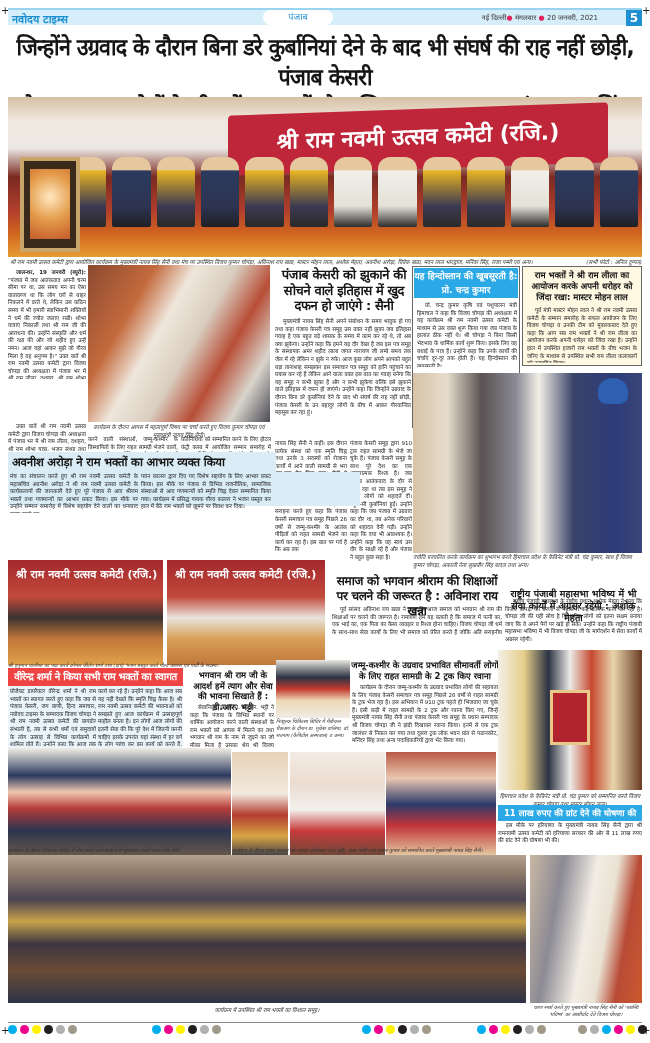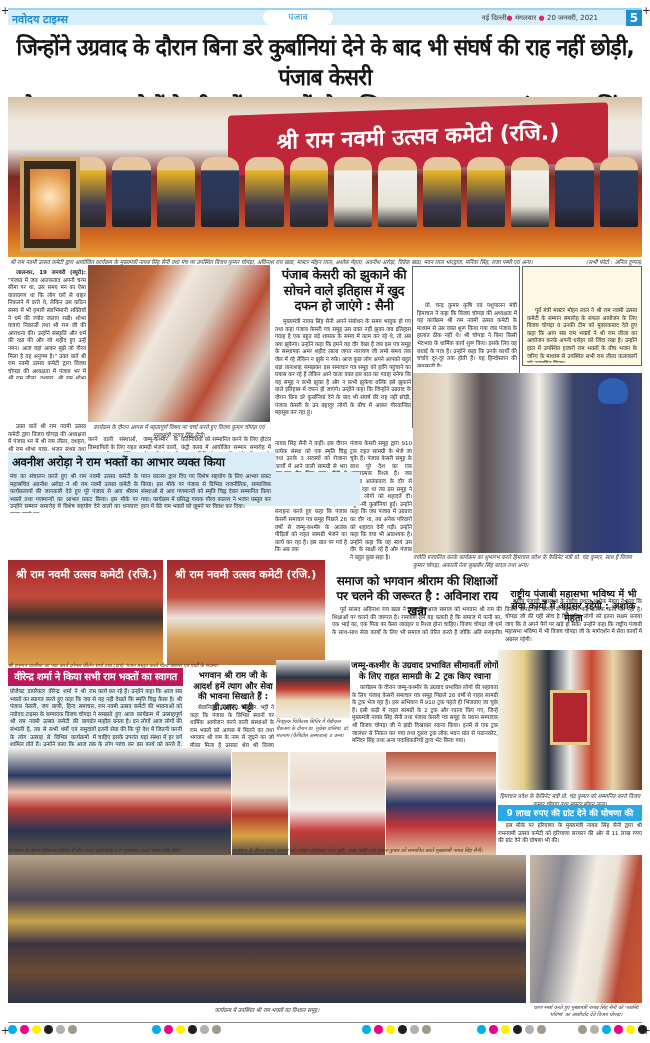--- a/index.html
+++ b/index.html
@@ -53,21 +53,21 @@
 
   .h-avneesh { left: 8px; top: 452px; width: 352px; height: 20px; background: #daecf6; font-size: 11.5px; font-weight: bold; line-height: 20px; padding-left: 4px; color: #151515; letter-spacing: -0.2px; }
   .avneesh-text { left: 8px; top: 472px; width: 352px; height: 34px; background: #daecf6; }
 
   .photo-bhajan1 { left: 8px; top: 560px; width: 218px; height: 105px; background: linear-gradient(180deg, #a4282e 0%, #c24a3a 35%, #3b3230 55%, #c1773b 75%, #e0a24a 100%); }
   .bhajan-banner { left: 8px; top: 6px; width: 180px; height: 26px; color: #fff; font-size: 11px; font-weight: bold; }
 
   .h-avinash { left: 330px; top: 570px; width: 190px; font-size: 12px; font-weight: bold; line-height: 15px; color: #151515; text-align: center; letter-spacing: -0.3px; }
   .h-mehta { left: 520px; top: 570px; width: 122px; font-size: 9.5px; font-weight: bold; line-height: 12px; color: #151515; text-align: center; margin-top: 16px; }
 
-  .h-virender { left: 8px; top: 668px; width: 175px; height: 18px; background: #be185d; color: #fff; font-size: 10px; font-weight: bold; line-height: 18px; text-align: center; letter-spacing: -0.3px; }
+  .h-virender { left: 8px; top: 668px; width: 175px; height: 18px; background: #ef4444; color: #fff; font-size: 10px; font-weight: bold; line-height: 18px; text-align: center; letter-spacing: -0.3px; }
   .virender-box { left: 8px; top: 668px; width: 175px; height: 82px; background: #eaf4fb; }
 
   .h-bhatti { left: 190px; top: 670px; width: 86px; font-size: 8.5px; font-weight: bold; line-height: 10.5px; color: #151515; text-align: center; }
   .photo-medical { left: 276px; top: 660px; width: 74px; height: 58px; background: linear-gradient(180deg, #e9e6df 0%, #2c3344 30%, #c33b2e 50%, #ecd8b7 70%, #f1ece4 100%); }
   .h-jk { left: 350px; top: 660px; width: 150px; font-size: 8.5px; font-weight: bold; line-height: 11px; color: #151515; text-align: center; }
 
   .photo-frame { left: 498px; top: 660px; width: 144px; height: 130px; background: linear-gradient(90deg, #f3efe7 0%, #e7cf8a 18%, #2c3344 35%, #ecebe8 50%, #c7492f 65%, #e8d5ac 80%, #6a3b24 100%); }
   .frame-pic { left: 52px; top: 40px; width: 40px; height: 55px; background: #b3252e; border: 3px solid #e8c98a; }
 
   .h-grant { left: 498px; top: 805px; width: 144px; height: 16px; background: #2ba8e6; color: #fff; font-size: 8.5px; font-weight: bold; line-height: 16px; text-align: center; }
@@ -137,26 +137,28 @@
 
 <div class="abs photo photo-sec2"></div>
 <div class="abs caption" style="left:88px;top:423px;width:182px;text-align:center;">कार्यक्रम के दौरान आपस में महत्वपूर्ण विषय पर चर्चा करते हुए विजय कुमार चोपड़ा एवं मुख्यमंत्री नायब सिंह सैनी।</div>
 
 <div class="abs h-saini">पंजाब केसरी को झुकाने की सोचने वाले इतिहास में खुद दफन हो जाएंगे : सैनी</div>
 <div class="abs textcol" style="left:275px;top:318px;width:136px;height:118px;">
     <p>मुख्यमंत्री नायब सिंह सैनी अपने संबोधन के समय भावुक हो गए तथा कहा पंजाब केसरी पत्र समूह उस वक्त नहीं झुका जब इतिहास गवाह है एक बहुत बड़े शासक के समय में काम कर रहे थे, तो अब क्या झुकेगा। उन्होंने कहा कि हमने यह दौर देखा है जब इस पत्र समूह के संस्थापक अमर शहीद लाला जगत नारायण जी लम्बे समय तक जेल में रहे लेकिन न झुके न रुके। आज कुछ लोग अपने आपको बहुत बड़ा तानाशाह समझकर इस समाचार पत्र समूह को हानि पहुंचाने का प्रयास कर रहे हैं लेकिन आने वाला वक्त इस बात का गवाह बनेगा कि यह समूह न कभी झुका है और न कभी झुकेगा बल्कि इसे झुकाने वाले इतिहास में दफन हो जाएंगे। उन्होंने कहा कि जिन्होंने उग्रवाद के दौरान बिना डरे कुर्बानियां देने के बाद भी संघर्ष की राह नहीं छोड़ी, पंजाब केसरी के उन बहादुर लोगों के बीच में आकर गौरवान्वित महसूस कर रहा हूं।</p>
   </div>
 
 <div class="abs box-blue">
+  <div class="abs box-blue-head">यह हिन्दोस्तान की खूबसूरती है: प्रो. चन्द्र कुमार</div>
   <div class="abs textcol" style="left:4px;top:35px;width:100px;height:65px;">
       <p>प्रो. चन्द्र कुमार कृषि एवं पशुपालन मंत्री हिमाचल ने कहा कि विजय चोपड़ा की अध्यक्षता में यह कार्यक्रम श्री राम नवमी उत्सव कमेटी के माध्यम से उस वक्त शुरू किया गया जब पंजाब के हालात ठीक नहीं थे। श्री चोपड़ा ने बिना किसी भेदभाव के धार्मिक कार्य शुरू किए। इसके लिए वह बधाई के पात्र हैं। उन्होंने कहा कि उनके कार्यों की चर्चाएं दूर-दूर तक होती हैं। यह हिन्दोस्तान की खूबसूरती है।</p>
     </div>
 </div>
 
 <div class="abs box-cream">
+  <div class="abs box-cream-head">राम भक्तों ने श्री राम लीला का आयोजन करके अपनी धरोहर को जिंदा रखा: मास्टर मोहन लाल</div>
   <div class="abs textcol" style="left:4px;top:40px;width:110px;height:56px;">
       <p>पूर्व मंत्री मास्टर मोहन लाल ने श्री राम नवमी उत्सव कमेटी के सम्मान समारोह के सफल आयोजन के लिए विजय चोपड़ा व उनकी टीम को मुबारकबाद देते हुए कहा कि आप सब राम भक्तों ने श्री राम लीला का आयोजन करके अपनी धरोहर को जिंदा रखा है। उन्होंने हाल में उपस्थित हजारों राम भक्तों के बीच भजन के जरिए के माध्यम से उपस्थित सभी राम लीला कलाकारों को उत्साहित किया।</p>
     </div>
 </div>
 
 <div class="abs photo photo-lamp">
   <div class="abs lamp-turban"></div>
 </div>
 <div class="abs caption" style="left:413px;top:553px;width:229px;">ज्योति प्रज्वलित करके कार्यक्रम का शुभारंभ करते हिमाचल प्रदेश के कैबिनेट मंत्री प्रो. चंद्र कुमार, साथ हैं विजय कुमार चोपड़ा, अकाली नेता सुखबीर सिंह बादल तथा अन्य।</div>
 
@@ -207,21 +209,21 @@
 <div class="abs h-jk">जम्मू-कश्मीर के उग्रवाद प्रभावित सीमावर्ती लोगों के लिए राहत सामग्री के 2 ट्रक किए रवाना</div>
 <div class="abs textcol" style="left:352px;top:684px;width:146px;height:64px;">
     <p>कार्यक्रम के दौरान जम्मू-कश्मीर के उग्रवाद प्रभावित लोगों की सहायता के लिए पंजाब केसरी समाचार पत्र समूह पिछले 26 वर्षों से राहत सामग्री के ट्रक भेज रहा है। इस अभियान में 910 ट्रक पहले ही भिजवाए जा चुके हैं। इसी कड़ी में राहत सामग्री के 2 ट्रक और रवाना किए गए, जिन्हें मुख्यमंत्री नायब सिंह सैनी तथा पंजाब केसरी पत्र समूह के प्रधान सम्पादक श्री विजय चोपड़ा जी ने झंडी दिखाकर रवाना किया। इनमें से एक ट्रक जालंधर से निकल कर गया तथा दूसरा ट्रक लोक भवन प्रांत से पठानकोट, मनिंदर सिंह तथा अन्य पदाधिकारियों द्वारा भेंट किया गया।</p>
   </div>
 
 <div class="abs photo photo-frame" style="top:650px;height:140px;">
   <div class="abs frame-pic"></div>
 </div>
 <div class="abs caption" style="left:498px;top:792px;width:144px;text-align:center;">हिमाचल प्रदेश के कैबिनेट मंत्री प्रो. चंद्र कुमार को सम्मानित करते विजय कुमार चोपड़ा तथा मास्टर मोहन लाल।</div>
 
-<div class="abs h-grant">9 लाख रुपए की ग्रांट देने की घोषणा की</div>
+<div class="abs h-grant">11 लाख रुपए की ग्रांट देने की घोषणा की</div>
 <div class="abs textcol" style="left:498px;top:822px;width:144px;height:22px;">
     <p>इस मौके पर हरियाणा के मुख्यमंत्री नायब सिंह सैनी द्वारा श्री रामनवमी उत्सव कमेटी को हरियाणा सरकार की ओर से 11 लाख रुपए की ग्रांट देने की घोषणा भी की।</p>
   </div>
 
 <div class="abs photo photo-crowd1"></div>
 <div class="abs photo photo-felic1"></div>
 <div class="abs photo photo-felic2"></div>
 <div class="abs photo photo-felic3"></div>
 <div class="abs caption" style="left:8px;top:846px;width:220px;white-space:nowrap;overflow:hidden;font-size:5px;">कार्यक्रम के दौरान चिकित्सा शिविर में सेवा करने वाले डाक्टरों से मुलाकात करते नायब सिंह सैनी।</div>
 <div class="abs caption" style="left:232px;top:846px;width:264px;white-space:nowrap;overflow:hidden;font-size:5px;">कार्यक्रम के दौरान श्याम कालरा को ज्वाइंट डायरैक्टर (वेद पुरी), राजा पम्मी तथा कमल कुमार को सम्मानित करते मुख्यमंत्री नायब सिंह सैनी।</div>

